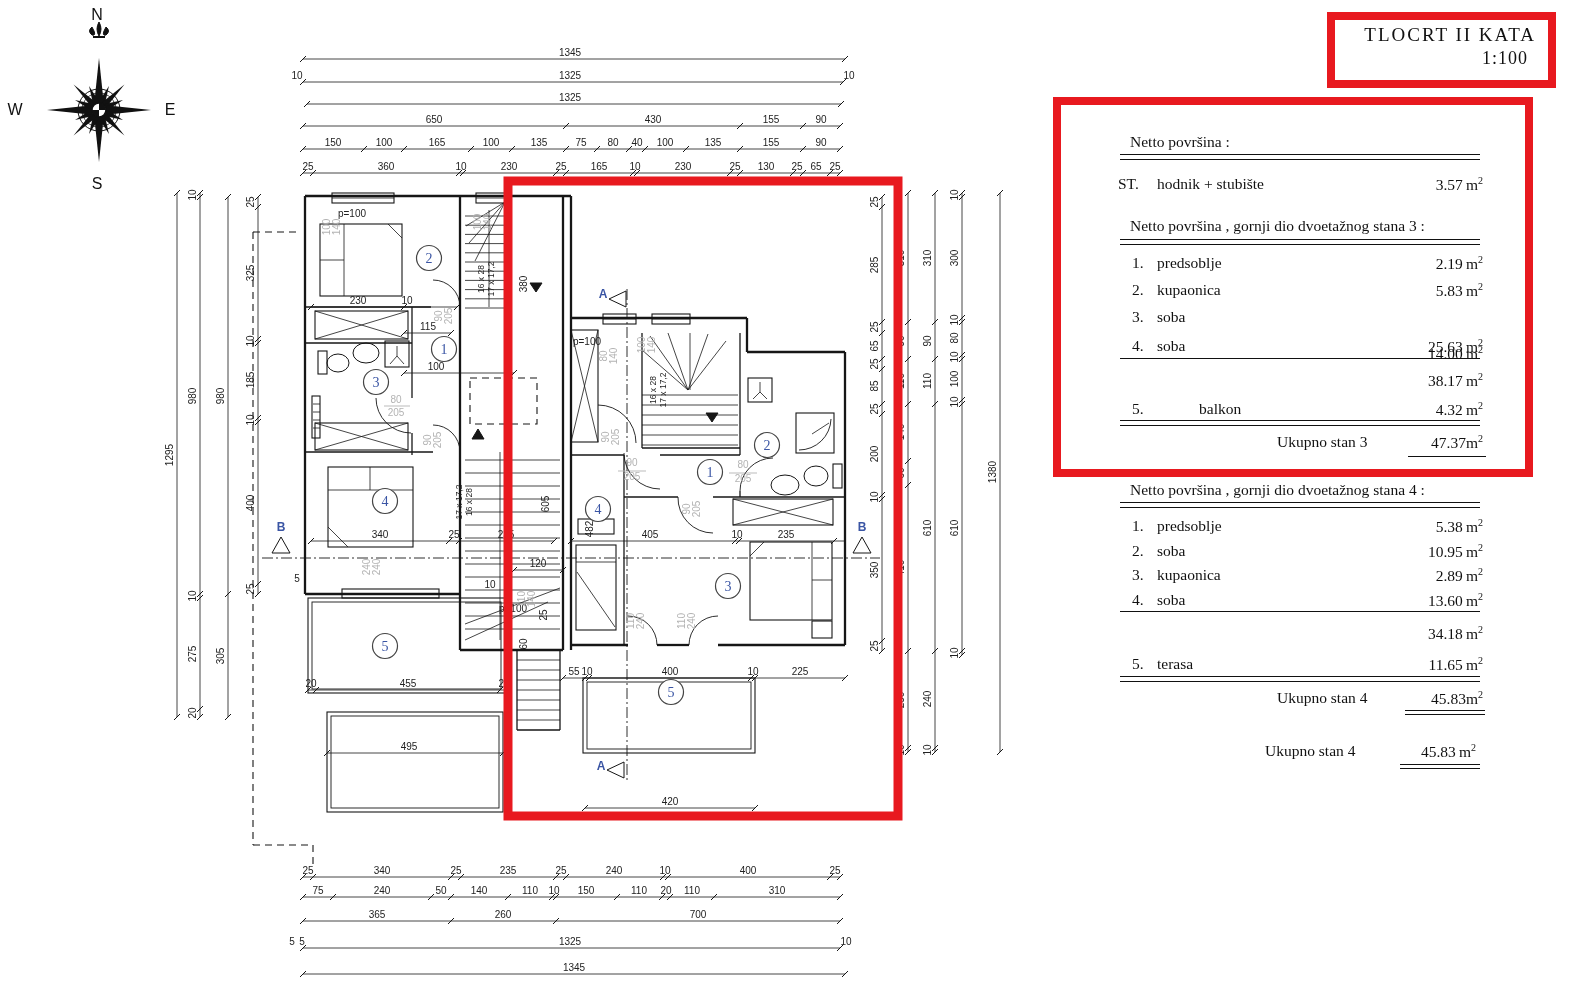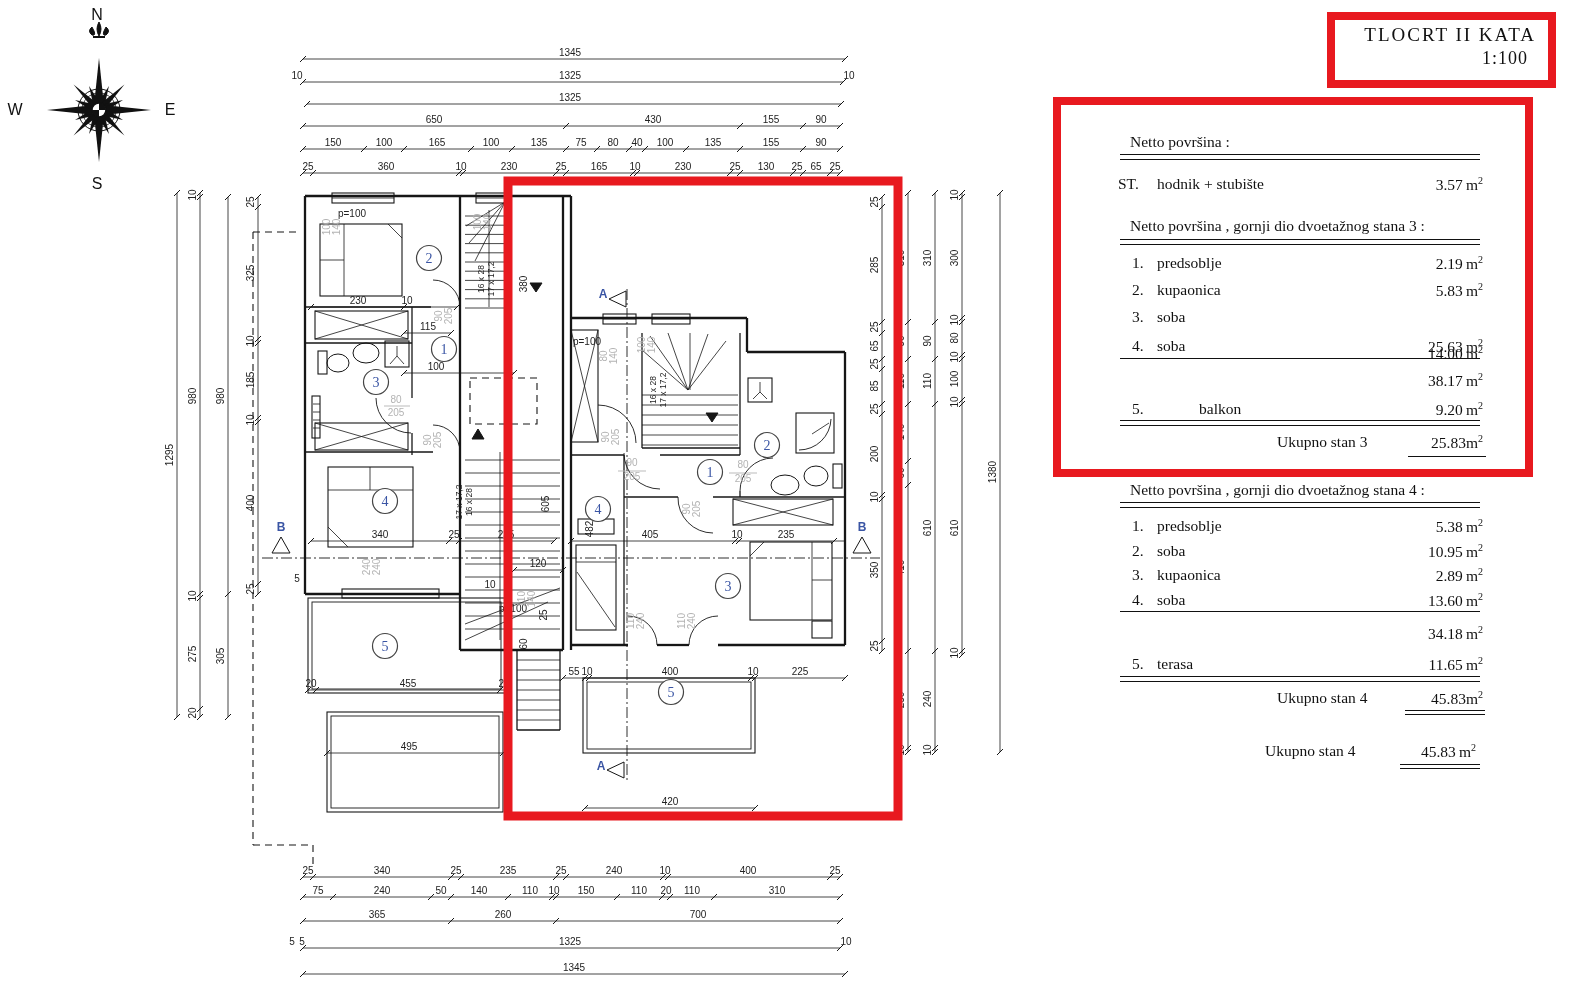--- a/index.html
+++ b/index.html
@@ -646,24 +646,24 @@
       <div class="abs cell" style="left: 1157px; top: 308px;">soba</div>
       <div class="abs val" style="left: 1300px; top: 308px; width: 183px; margin-top: 36px;"><span>14.00</span> <span>m</span><sup>2</sup></div>
       <div class="abs cell" style="left: 1132px; top: 337px;">4.</div>
       <div class="abs cell" style="left: 1157px; top: 337px;">soba</div>
       <div class="abs val" style="left: 1300px; top: 337px; width: 183px;"><span>25.63</span> <span>m</span><sup>2</sup></div>
     </div>
 <div class="abs rules" style="left:1120px;top:358px;width:360px;"></div>
 <div class="abs val" style="left:1300px;top:371px;width:183px;"><span>38.17</span> <span>m</span><sup>2</sup></div>
 <div class="abs cell" style="left:1132px;top:400px;">5.</div>
 <div class="abs cell" style="left:1157px;top:400px;margin-left:42px;">balkon</div>
-<div class="abs val" style="left:1300px;top:400px;width:183px;"><span>9.20</span> <span>m</span><sup>2</sup></div>
+<div class="abs val" style="left:1300px;top:400px;width:183px;"><span>4.32</span> <span>m</span><sup>2</sup></div>
 <div class="abs ruled" style="left:1120px;top:420px;width:360px;"></div>
 <div class="abs cell" style="left:1277px;top:433px;">Ukupno stan 3</div>
-<div class="abs val" style="left:1300px;top:433px;width:183px;"><span>25.83</span><span>m</span><sup>2</sup></div>
+<div class="abs val" style="left:1300px;top:433px;width:183px;"><span>47.37</span><span>m</span><sup>2</sup></div>
 <div class="abs ruleu" style="left:1408px;top:456px;width:78px;"></div>
 
 <div class="abs th" style="left:1130px;top:481px;">Netto površina , gornji dio dvoetažnog stana  4 :</div>
 <div class="abs ruled" style="left:1120px;top:502px;width:360px;"></div>
 <div id="stan4-rows">
       <div class="abs cell" style="left: 1132px; top: 517px;">1.</div>
       <div class="abs cell" style="left: 1157px; top: 517px;">predsoblje</div>
       <div class="abs val" style="left: 1300px; top: 517px; width: 183px;"><span>5.38</span> <span>m</span><sup>2</sup></div>
       <div class="abs cell" style="left: 1132px; top: 542px;">2.</div>
       <div class="abs cell" style="left: 1157px; top: 542px;">soba</div>

